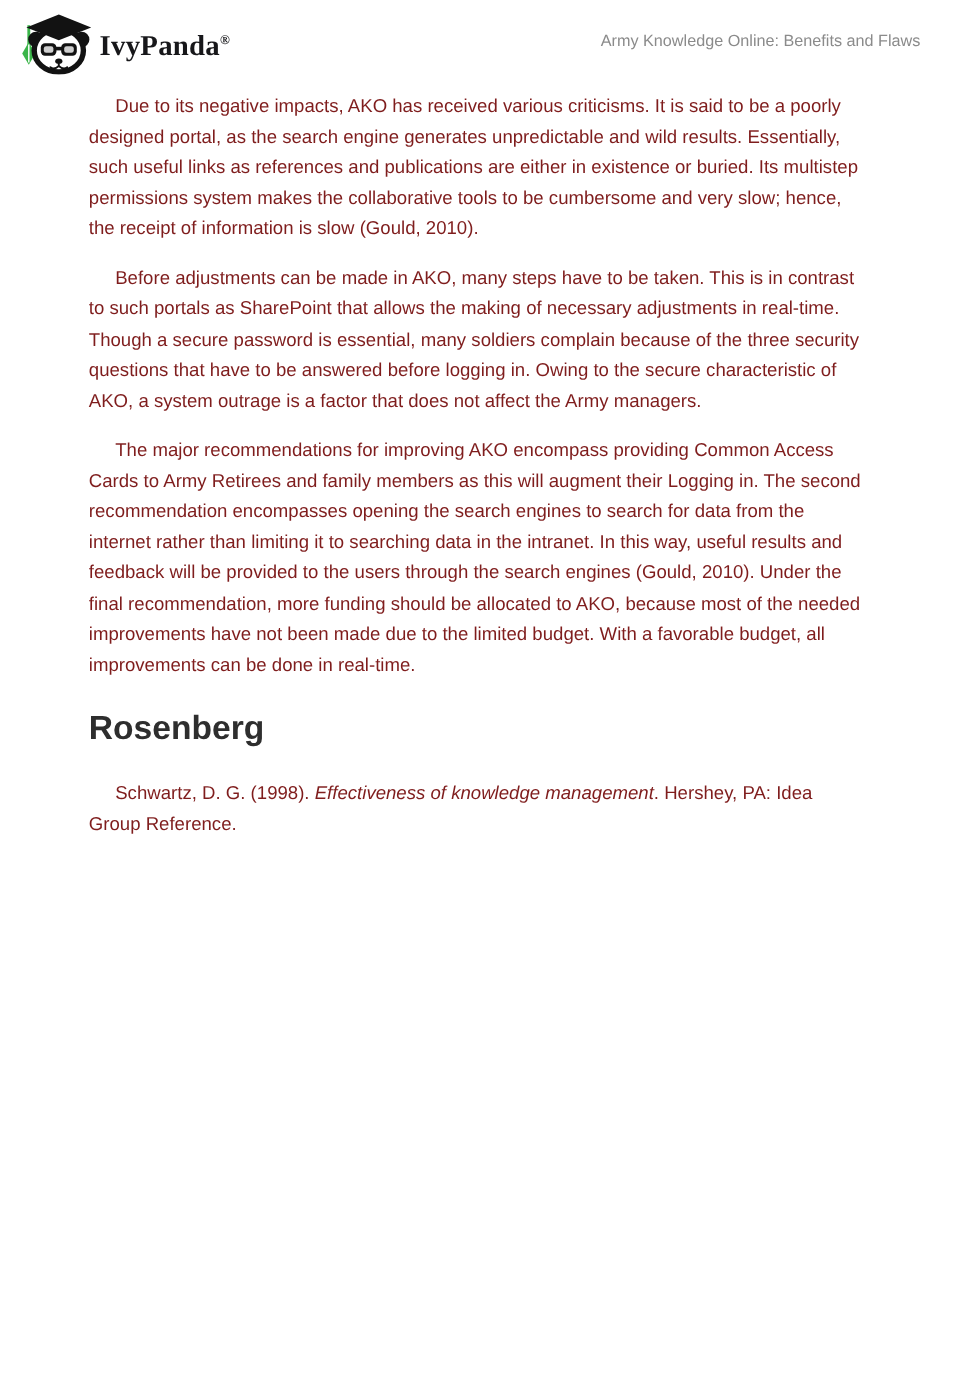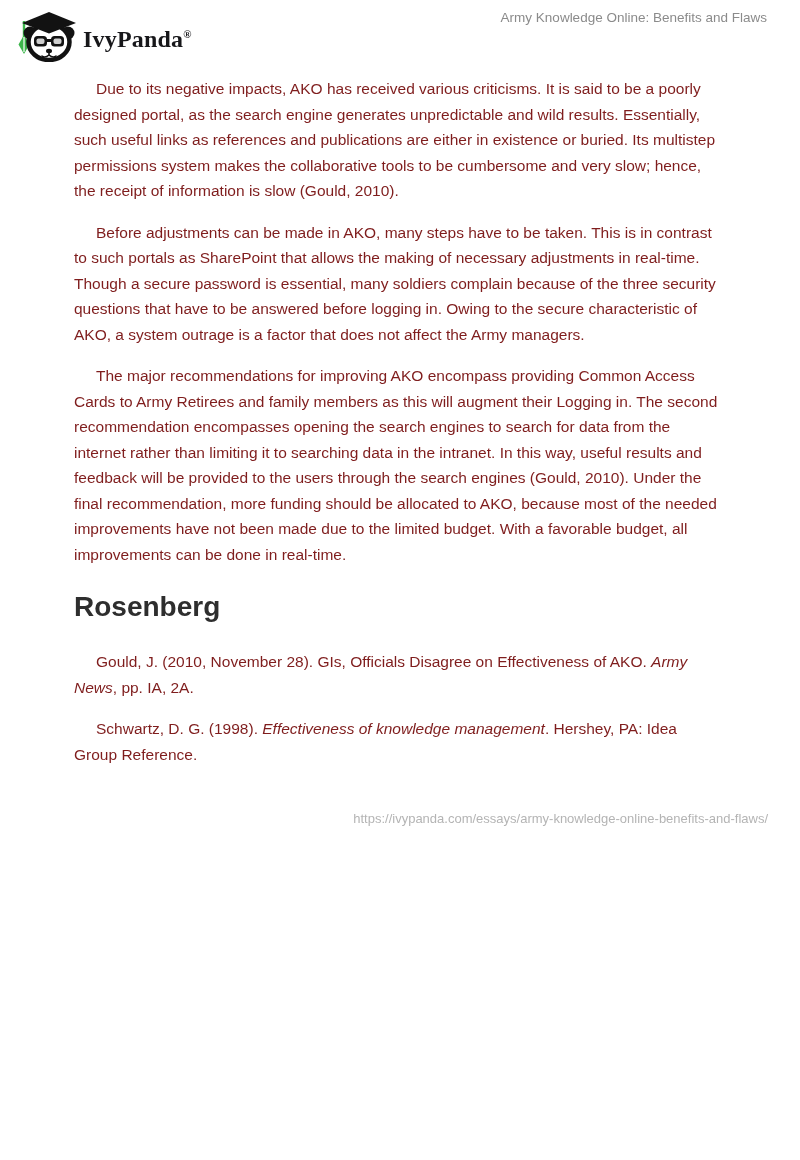--- a/index.html
+++ b/index.html
@@ -38,21 +38,21 @@
   }
   .brand-word sup {
     font-size: 11px;
     font-weight: 700;
     vertical-align: super;
     line-height: 0;
   }
   .doc-title {
     font-size: 13.5px;
     color: #8b8b8b;
-    margin-top: 4px;
+    margin-top: 20px;
     white-space: nowrap;
   }
   
   .content {
     margin: 14px 76px 0 74px;
     width: 650px;
     color: #3c3c3c;
   }
   .content p {
     font-size: 15.5px;
@@ -116,19 +116,17 @@
     <div class="doc-title">Army Knowledge Online: Benefits and Flaws</div>
   </div>
 
   <div class="content">
     <p>Due to its negative impacts, AKO has received various criticisms. It is said to be a poorly designed portal, as the search engine generates unpredictable and wild results. Essentially, such useful links as references and publications are either in existence or buried. Its multistep permissions system makes the collaborative tools to be cumbersome and very slow; hence, the receipt of information is slow (Gould, 2010).</p>
     <p>Before adjustments can be made in AKO, many steps have to be taken. This is in contrast to such portals as SharePoint that allows the making of necessary adjustments in real-time. Though a secure password is essential, many soldiers complain because of the three security questions that have to be answered before logging in. Owing to the secure characteristic of AKO, a system outrage is a factor that does not affect the Army managers.</p>
     <p>The major recommendations for improving AKO encompass providing Common Access Cards to Army Retirees and family members as this will augment their Logging in. The second recommendation encompasses opening the search engines to search for data from the internet rather than limiting it to searching data in the intranet. In this way, useful results and feedback will be provided to the users through the search engines (Gould, 2010). Under the final recommendation, more funding should be allocated to AKO, because most of the needed improvements have not been made due to the limited budget. With a favorable budget, all improvements can be done in real-time.</p>
 
     <h1>Rosenberg</h1>
 
-    <p><span>Gould, J. (2010, November 28). GIs, Officials Disagree on Effectiveness of AKO. </span><span style="font-style: italic;">Army News</span><span>, pp. IA, 2A.</span></p>
     <p><span>Schwartz, D. G. (1998). </span><span style="font-style: italic;">Effectiveness of knowledge management</span><span>. Hershey, PA: Idea Group Reference.</span></p>
   </div>
 
-  <div class="footer">https://ivypanda.com/essays/army-knowledge-online-benefits-and-flaws/</div>
 
 </div>
 
 </body></html>

